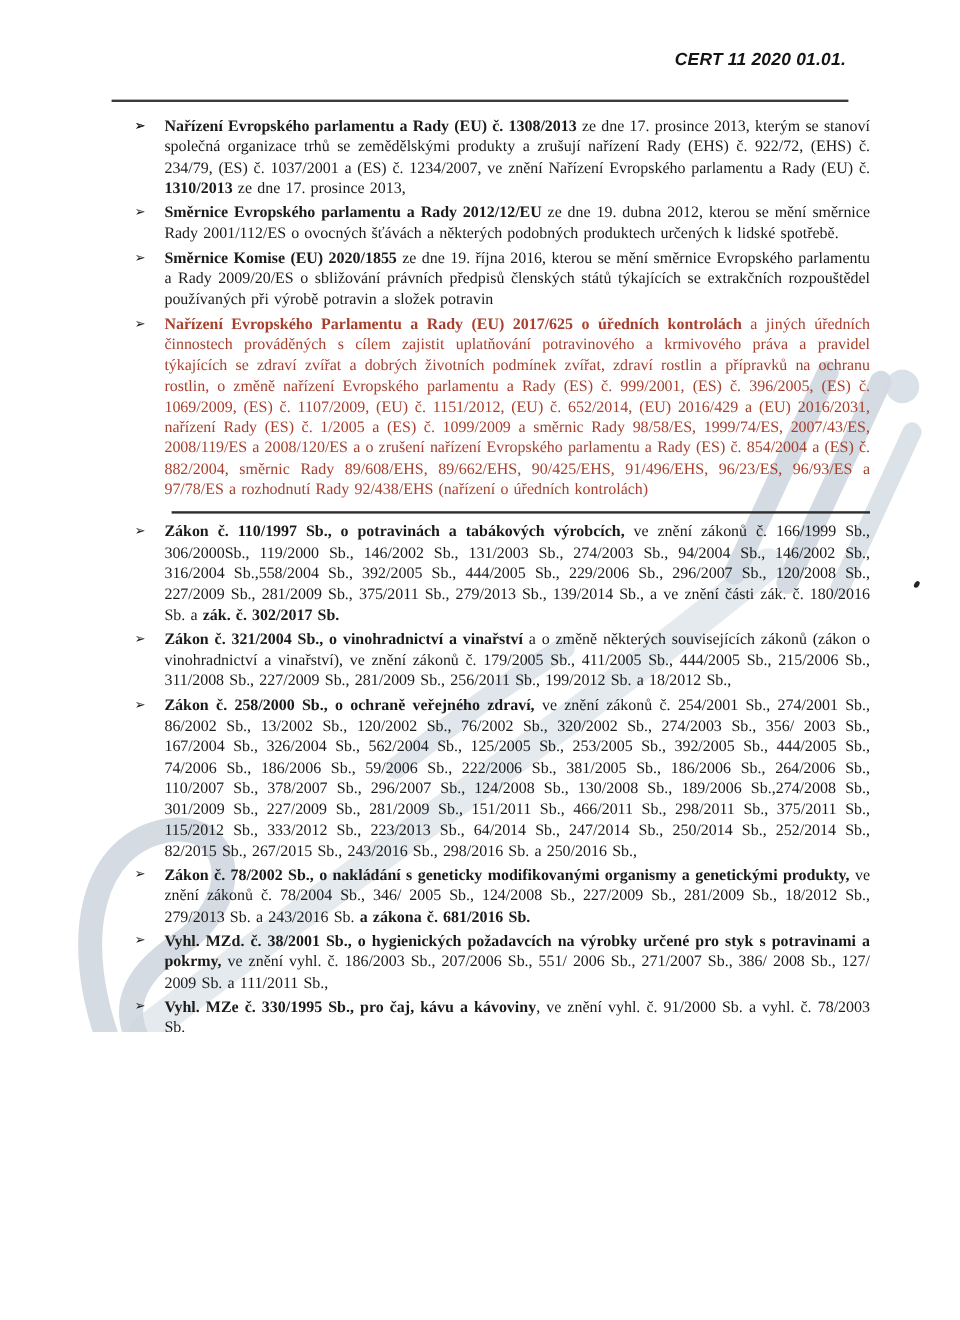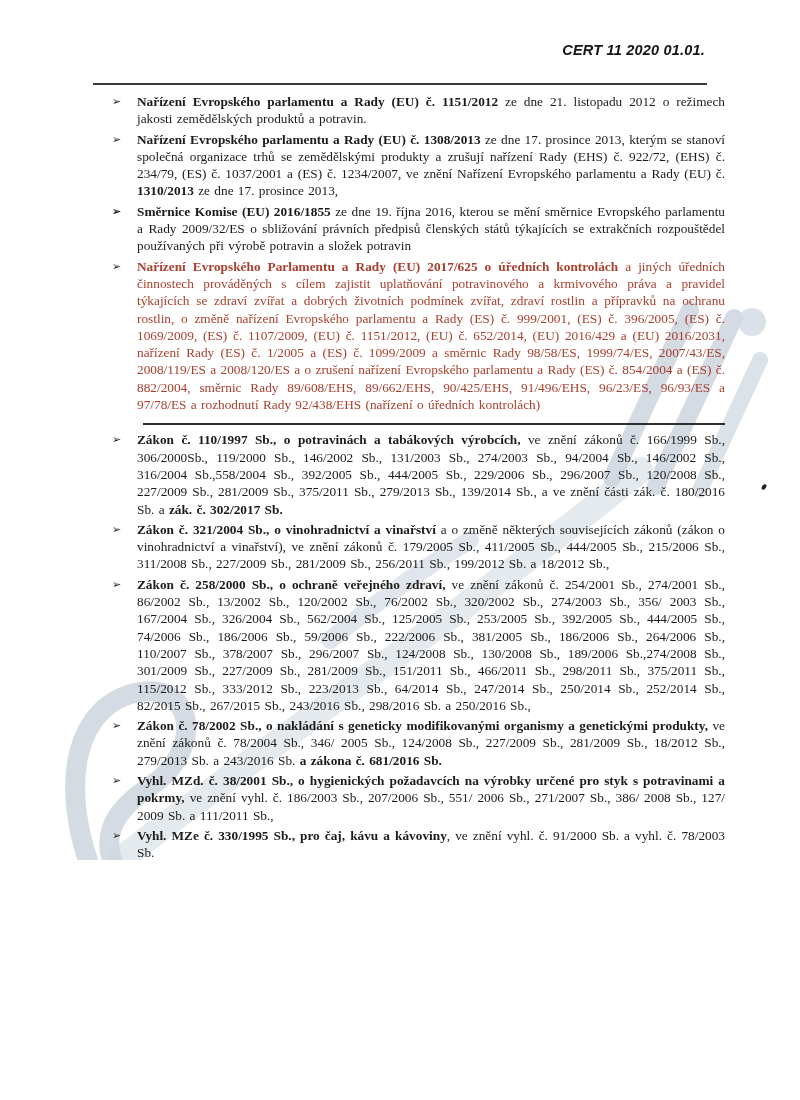--- a/index.html
+++ b/index.html
@@ -82,24 +82,24 @@
     <path class="wm" stroke-width="16" d="M 700 490 L 760 360" opacity="0.7"></path>
     <circle cx="752" cy="322" r="14" fill="#d2dae2" opacity="0.8"></circle>
   </svg>
 
   <div class="content-layer">
     <div class="header-code">CERT 11 2020 01.01.</div>
     <div class="rule-top"></div>
 
     <div class="content">
       <div id="list-eu">
-          <div class="item"><span class="bullet">➢</span><span class="text"><span class="b">Nařízení Evropského parlamentu a Rady (EU) č. 1151/2012</span><span> ze dne 21. listopadu 2012 o režimech jakosti zemědělských produktů a potravin.</span></span></div>
+          <div class="item"><span class="bullet">➢</span></div>
           <div class="item"><span class="bullet">➢</span><span class="text"><span class="b">Nařízení Evropského parlamentu a Rady (EU) č. 1308/2013</span><span> ze dne 17. prosince 2013, kterým se stanoví společná organizace trhů se zemědělskými produkty a zrušují nařízení Rady (EHS) č. 922/72, (EHS) č. 234/79, (ES) č. 1037/2001 a (ES) č. 1234/2007, ve znění Nařízení Evropského parlamentu a Rady (EU) č. </span><span class="b">1310/2013</span><span> ze dne 17. prosince 2013,</span></span></div>
-          <div class="item"><span class="bullet">➢</span></div>
-          <div class="item"><span class="bullet">➢</span><span class="text"><span class="b">Směrnice Komise (EU) 2016/1855</span><span> ze dne 19. října 2016, kterou se mění směrnice Evropského parlamentu a Rady 2009/32/ES o sbližování právních předpisů členských států týkajících se extrakčních rozpouštědel používaných při výrobě potravin a složek potravin</span></span></div>
+          <div class="item"><span class="bullet">➢</span><span class="text"><span class="b">Směrnice Evropského parlamentu a Rady 2012/12/EU</span><span> ze dne 19. dubna 2012, kterou se mění směrnice Rady 2001/112/ES o ovocných šťávách a některých podobných produktech určených k lidské spotřebě.</span></span></div>
+          <div class="item"><span class="bullet">➢</span><span class="text"><span class="b">Směrnice Komise (EU) 2020/1855</span><span> ze dne 19. října 2016, kterou se mění směrnice Evropského parlamentu a Rady 2009/20/ES o sbližování právních předpisů členských států týkajících se extrakčních rozpouštědel používaných při výrobě potravin a složek potravin</span></span></div>
           <div class="item red"><span class="bullet">➢</span><span class="text"><span class="b">Nařízení Evropského Parlamentu a Rady (EU) 2017/625 o úředních kontrolách</span><span> a jiných úředních činnostech prováděných s cílem zajistit uplatňování potravinového a krmivového práva a pravidel týkajících se zdraví zvířat a dobrých životních podmínek zvířat, zdraví rostlin a přípravků na ochranu rostlin, o změně nařízení Evropského parlamentu a Rady (ES) č. 999/2001, (ES) č. 396/2005, (ES) č. 1069/2009, (ES) č. 1107/2009, (EU) č. 1151/2012, (EU) č. 652/2014, (EU) 2016/429 a (EU) 2016/2031, nařízení Rady (ES) č. 1/2005 a (ES) č. 1099/2009 a směrnic Rady 98/58/ES, 1999/74/ES, 2007/43/ES, 2008/119/ES a 2008/120/ES a o zrušení nařízení Evropského parlamentu a Rady (ES) č. 854/2004 a (ES) č. 882/2004, směrnic Rady 89/608/EHS, 89/662/EHS, 90/425/EHS, 91/496/EHS, 96/23/ES, 96/93/ES a 97/78/ES a rozhodnutí Rady 92/438/EHS (nařízení o úředních kontrolách)</span></span></div>
         </div>
       <div class="section-separator"></div>
       <div id="list-national">
           <div class="item"><span class="bullet">➢</span><span class="text"><span class="b">Zákon č. 110/1997 Sb., o potravinách a tabákových výrobcích,</span><span> ve znění zákonů č. 166/1999 Sb., 306/2000Sb., 119/2000 Sb., 146/2002 Sb., 131/2003 Sb., 274/2003 Sb., 94/2004 Sb., 146/2002 Sb., 316/2004 Sb.,558/2004 Sb., 392/2005 Sb., 444/2005 Sb., 229/2006 Sb., 296/2007 Sb., 120/2008 Sb., 227/2009 Sb., 281/2009 Sb., 375/2011 Sb., 279/2013 Sb., 139/2014 Sb., a ve znění části zák. č. 180/2016 Sb. a </span><span class="b">zák. č. 302/2017 Sb.</span></span></div>
           <div class="item"><span class="bullet">➢</span><span class="text"><span class="b">Zákon č. 321/2004 Sb., o vinohradnictví a vinařství</span><span> a o změně některých souvisejících zákonů (zákon o vinohradnictví a vinařství), ve znění zákonů č. 179/2005 Sb., 411/2005 Sb., 444/2005 Sb., 215/2006 Sb., 311/2008 Sb., 227/2009 Sb., 281/2009 Sb., 256/2011 Sb., 199/2012 Sb. a 18/2012 Sb.,</span></span></div>
           <div class="item"><span class="bullet">➢</span><span class="text"><span class="b">Zákon č. 258/2000 Sb., o ochraně veřejného zdraví,</span><span> ve znění zákonů č. 254/2001 Sb., 274/2001 Sb., 86/2002 Sb., 13/2002 Sb., 120/2002 Sb., 76/2002 Sb., 320/2002 Sb., 274/2003 Sb., 356/ 2003 Sb., 167/2004 Sb., 326/2004 Sb., 562/2004 Sb., 125/2005 Sb., 253/2005 Sb., 392/2005 Sb., 444/2005 Sb., 74/2006 Sb., 186/2006 Sb., 59/2006 Sb., 222/2006 Sb., 381/2005 Sb., 186/2006 Sb., 264/2006 Sb., 110/2007 Sb., 378/2007 Sb., 296/2007 Sb., 124/2008 Sb., 130/2008 Sb., 189/2006 Sb.,274/2008 Sb., 301/2009 Sb., 227/2009 Sb., 281/2009 Sb., 151/2011 Sb., 466/2011 Sb., 298/2011 Sb., 375/2011 Sb., 115/2012 Sb., 333/2012 Sb., 223/2013 Sb., 64/2014 Sb., 247/2014 Sb., 250/2014 Sb., 252/2014 Sb., 82/2015 Sb., 267/2015 Sb., 243/2016 Sb., 298/2016 Sb. a 250/2016 Sb.,</span></span></div>
           <div class="item"><span class="bullet">➢</span><span class="text"><span class="b">Zákon č. 78/2002 Sb., o nakládání s geneticky modifikovanými organismy a genetickými produkty,</span><span> ve znění zákonů č. 78/2004 Sb., 346/ 2005 Sb., 124/2008 Sb., 227/2009 Sb., 281/2009 Sb., 18/2012 Sb., 279/2013 Sb. a 243/2016 Sb. </span><span class="b">a zákona č. 681/2016 Sb.</span></span></div>
           <div class="item"><span class="bullet">➢</span><span class="text"><span class="b">Vyhl. MZd. č. 38/2001 Sb., o hygienických požadavcích na výrobky určené pro styk s potravinami a pokrmy,</span><span> ve znění vyhl. č. 186/2003 Sb., 207/2006 Sb., 551/ 2006 Sb., 271/2007 Sb., 386/ 2008 Sb., 127/ 2009 Sb. a  111/2011 Sb.,</span></span></div>
           <div class="item"><span class="bullet">➢</span><span class="text"><span class="b">Vyhl. MZe č. 330/1995 Sb., pro čaj, kávu a kávoviny</span><span>, ve znění vyhl. č. 91/2000 Sb. a vyhl. č. 78/2003 Sb.</span></span></div>

